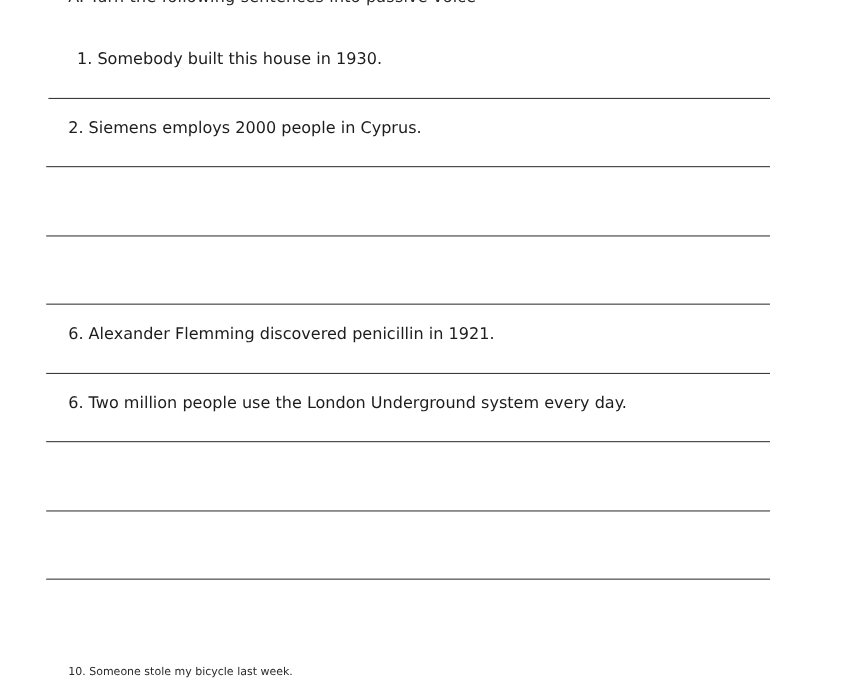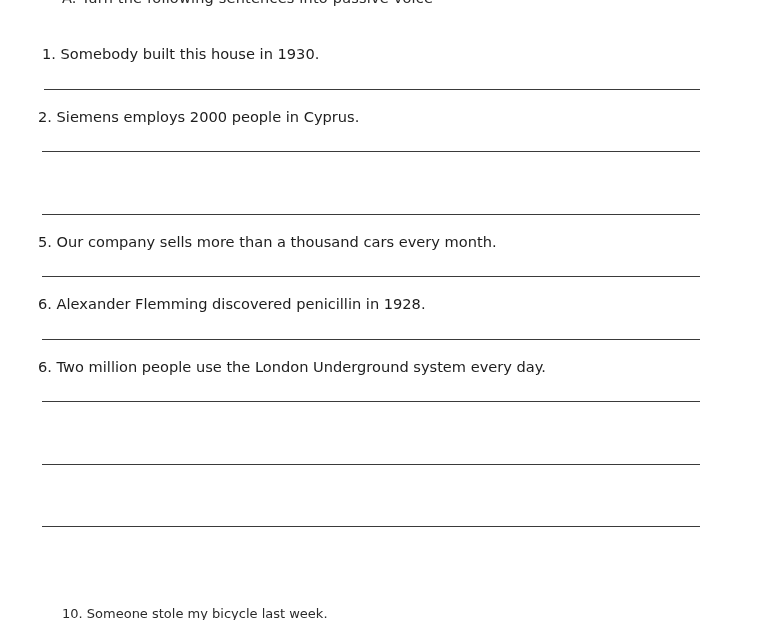--- a/index.html
+++ b/index.html
@@ -48,45 +48,45 @@
     position: relative;
     height: 62.5px;
   }
 
   .item-text {
     display: block;
     font-size: 14.6px;
     line-height: 19px;
     color: #1d1d1d;
     white-space: nowrap;
-    padding-left: 38px;
+    padding-left: 62px;
   }
 
-  .item:nth-child(1) .item-text { padding-left: 42px; }
+  .item:nth-child(1) .item-text { padding-left: 70px; }
 
   .rule {
     position: absolute;
     left: 42px;
     right: 66px;
     bottom: 17px;
     height: 0;
     border-top: 1.3px solid #3a3a3a;
   }
 
   .item:nth-child(1) .rule { left: 44px; }
 
   
   .tail {
     position: absolute;
     left: 62px;
     top: 606px;
     width: 640px;
     height: 14px;
     overflow: hidden;
-    font-size: 13px;
+    font-size: 10px;
     color: #2a2a2a;
     white-space: nowrap;
   }
 </style>
 </head>
 <body>
 
 <div class="worksheet">
 
   <div class="heading">A.  Turn the following sentences into passive voice</div>
@@ -102,26 +102,25 @@
       <span class="item-text">2.  Siemens employs 2000 people in Cyprus.</span>
       <div class="rule"></div>
     </div>
 
     <div class="item">
       <div class="rule"></div>
     </div>
 
 
     <div class="item">
-      <span class="item-text">5.  Our company sells more than a thousand cars every month.</span>
       <div class="rule"></div>
     </div>
 
     <div class="item">
-      <span class="item-text">6.  Alexander Flemming discovered penicillin in 1928.</span>
+      <span class="item-text">6.  Alexander Flemming discovered penicillin in 1921.</span>
       <div class="rule"></div>
     </div>
 
     <div class="item">
       <span class="item-text">6.  Two million people use the London Underground system every day.</span>
       <div class="rule"></div>
     </div>
 
     <div class="item">
       <div class="rule"></div>

